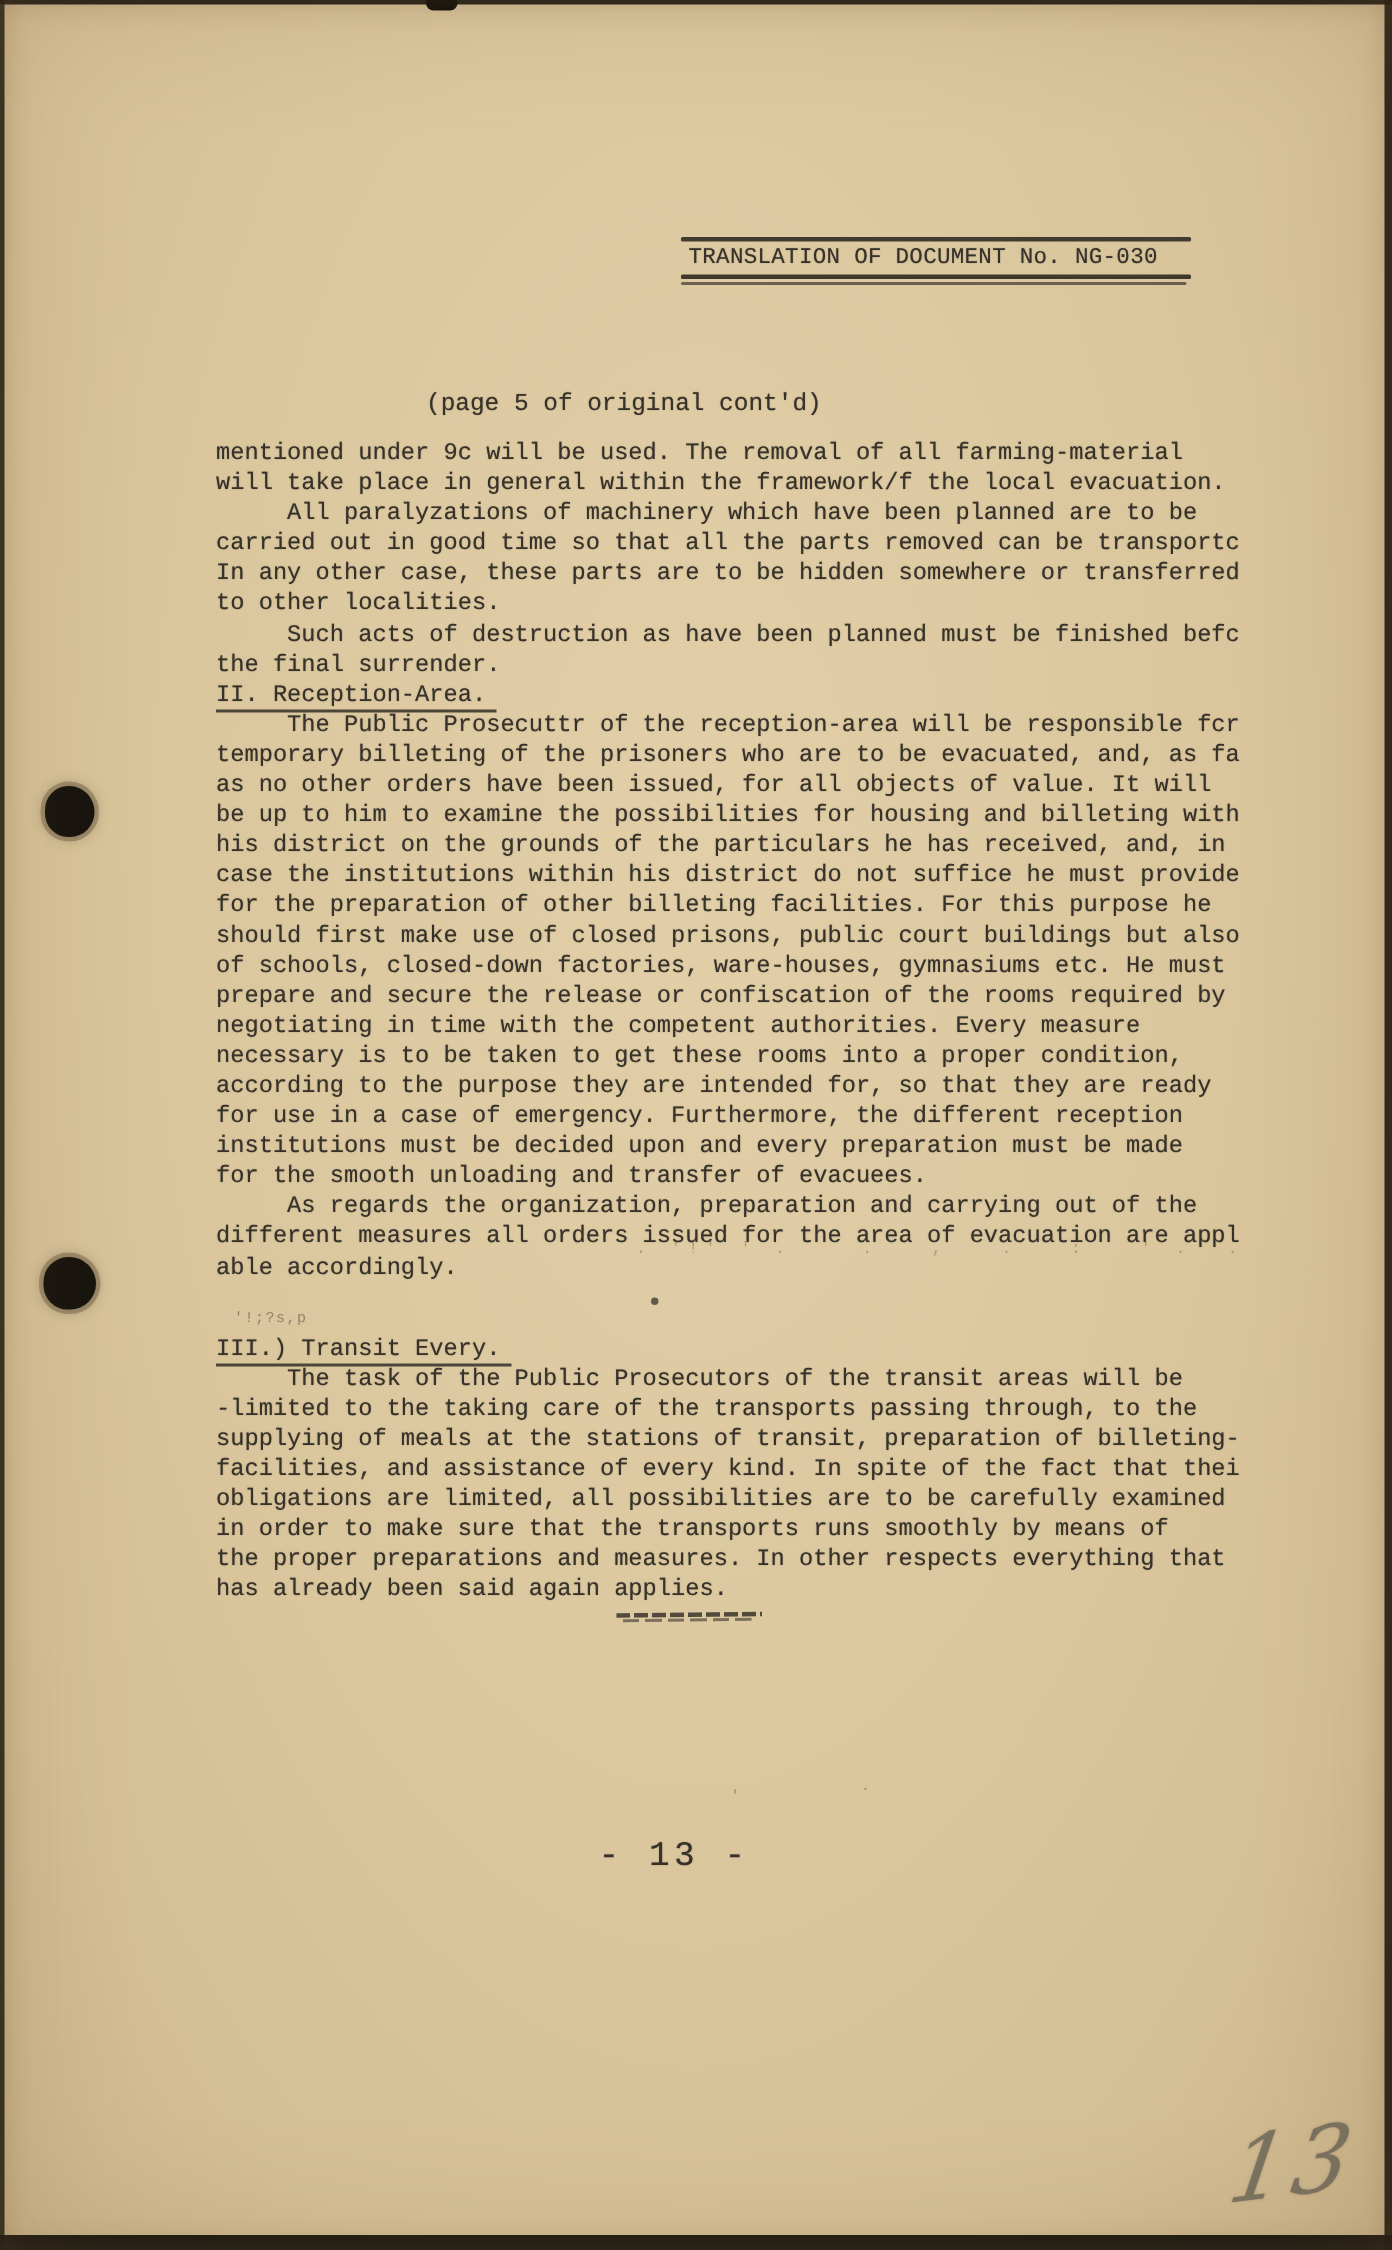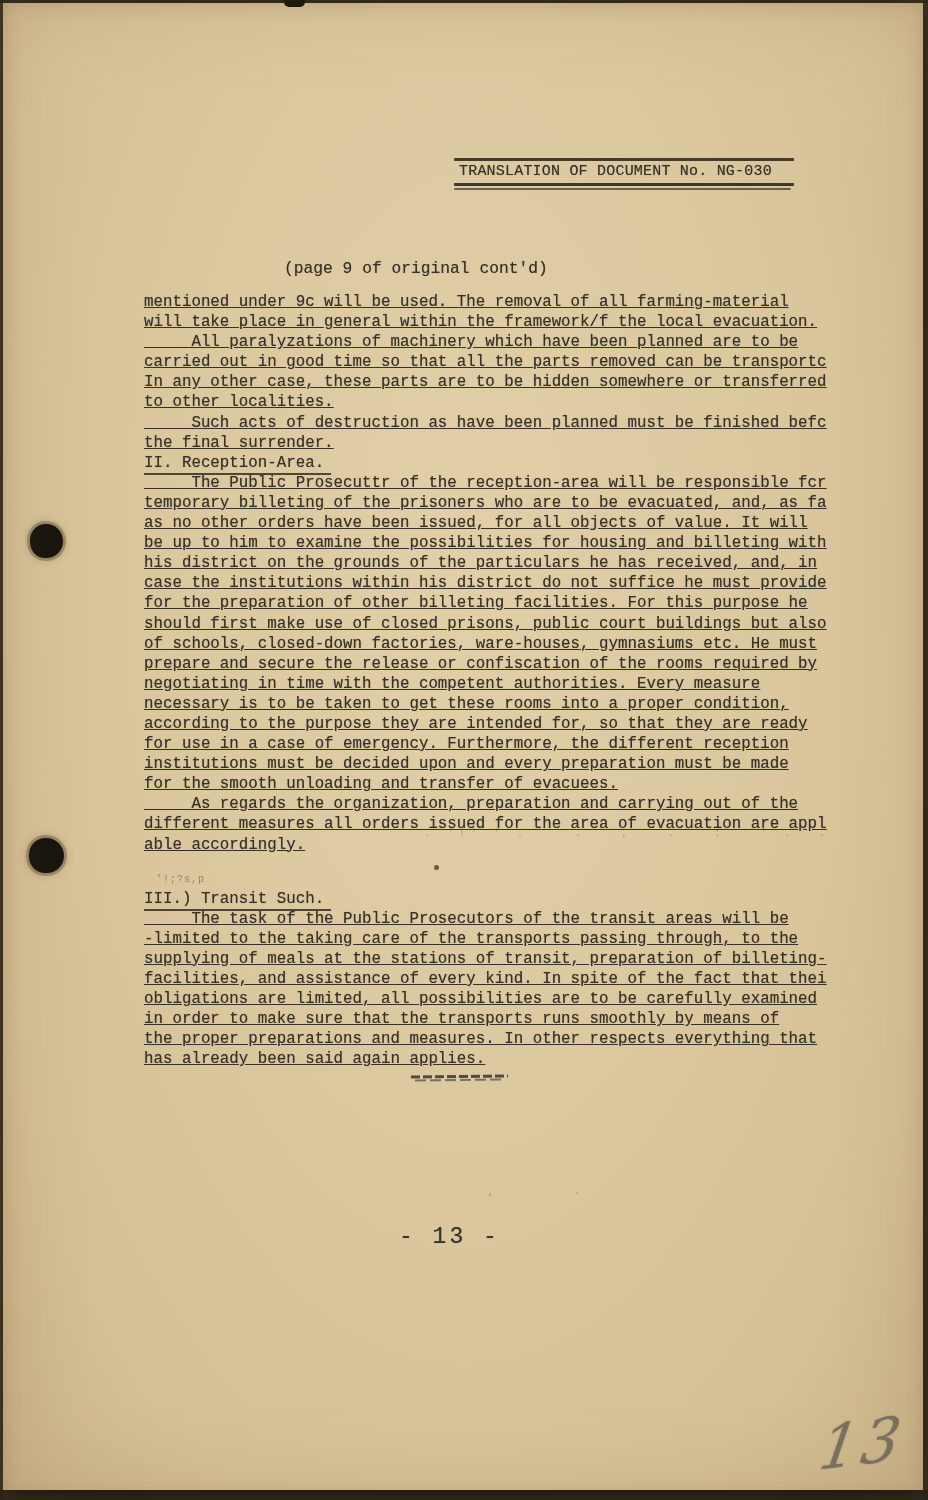--- a/index.html
+++ b/index.html
@@ -36,21 +36,21 @@
   .stamp{position:absolute;left:454px;top:158px;width:340px;font-size:15px;line-height:18.5px;letter-spacing:.2px;}
   .stamp-rule{height:3px;background:#2c2820;opacity:.88;border-radius:1px;}
   .stamp-line1{padding:2px 0 0 5px;white-space:pre;}
   .stamp-line2{padding:0 0 2px 79px;white-space:pre;}
   .stamp-rule-b1{height:3px;background:#2c2820;opacity:.9;margin-top:1px;border-radius:1px;}
   .stamp-rule-b2{height:2px;background:#2c2820;opacity:.65;margin-top:2px;width:99%;border-radius:1px;}
   
   .subtitle{position:absolute;left:284px;top:259px;font-size:16.3px;white-space:pre;}
   
   .body-col{position:absolute;left:144px;top:292px;width:714px;font-size:15.8px;line-height:20.1px;}
-  .typed-block{white-space:pre;text-decoration:underline;}
+  .typed-block{white-space:pre;}
   .heading-line{height:20.1px;}
   .heading-underline{display:inline-block;border-bottom:2px solid rgba(52,47,38,.85);padding-right:7px;white-space:pre;}
   .artifact-gap{position:relative;height:34px;}
   .smudge{position:absolute;left:12px;top:15px;font-size:10px;opacity:.5;letter-spacing:1px;color:#46413a;}
   .ink-dot{position:absolute;left:290px;top:10px;width:5px;height:5px;background:#3a352c;border-radius:50%;opacity:.75;}
   
   .ghost-line{position:absolute;left:424px;top:827px;width:404px;font-size:11px;letter-spacing:5px;opacity:.32;color:#45403a;white-space:pre;overflow:hidden;}
   
   .separator{position:absolute;left:411px;top:1075px;width:97px;height:7px;transform:rotate(-.6deg);}
   .sep-row1{height:3px;background:repeating-linear-gradient(90deg,#3a352c 0 9px,rgba(0,0,0,0) 9px 12px);opacity:.85;}
@@ -84,21 +84,21 @@
   <div class="hole hole-1"></div>
   <div class="hole hole-2"></div>
 
   <div class="stamp typed">
     <div class="stamp-rule"></div>
     <div class="stamp-line1">TRANSLATION OF DOCUMENT No. NG-030</div>
     <div class="stamp-rule-b1"></div>
     <div class="stamp-rule-b2"></div>
   </div>
 
-  <div class="subtitle typed">(page 9 of original cont'd)</div>
+  <div class="subtitle typed">(page 5 of original cont'd)</div>
 
   <div class="body-col">
     <div class="typed-block typed">mentioned under 9c will be used. The removal of all farming-material
 will take place in general within the framework/f the local evacuation.
      All paralyzations of machinery which have been planned are to be
 carried out in good time so that all the parts removed can be transportc
 In any other case, these parts are to be hidden somewhere or transferred
 to other localities.
      Such acts of destruction as have been planned must be finished befc
 the final surrender.</div>
@@ -119,21 +119,21 @@
 for use in a case of emergency. Furthermore, the different reception
 institutions must be decided upon and every preparation must be made
 for the smooth unloading and transfer of evacuees.
      As regards the organization, preparation and carrying out of the
 different measures all orders issued for the area of evacuation are appl
 able accordingly.</div>
     <div class="artifact-gap">
       <span class="smudge">'!;?s,p</span>
       <span class="ink-dot"></span>
     </div>
-    <div class="heading-line"><span class="heading-underline typed">III.) Transit Such.</span></div>
+    <div class="heading-line"><span class="heading-underline typed">III.) Transit Every.</span></div>
     <div class="typed-block typed">     The task of the Public Prosecutors of the transit areas will be
 -limited to the taking care of the transports passing through, to the
 supplying of meals at the stations of transit, preparation of billeting-
 facilities, and assistance of every kind. In spite of the fact that thei
 obligations are limited, all possibilities are to be carefully examined
 in order to make sure that the transports runs smoothly by means of
 the proper preparations and measures. In other respects everything that
 has already been said again applies.</div>
   </div>
 

